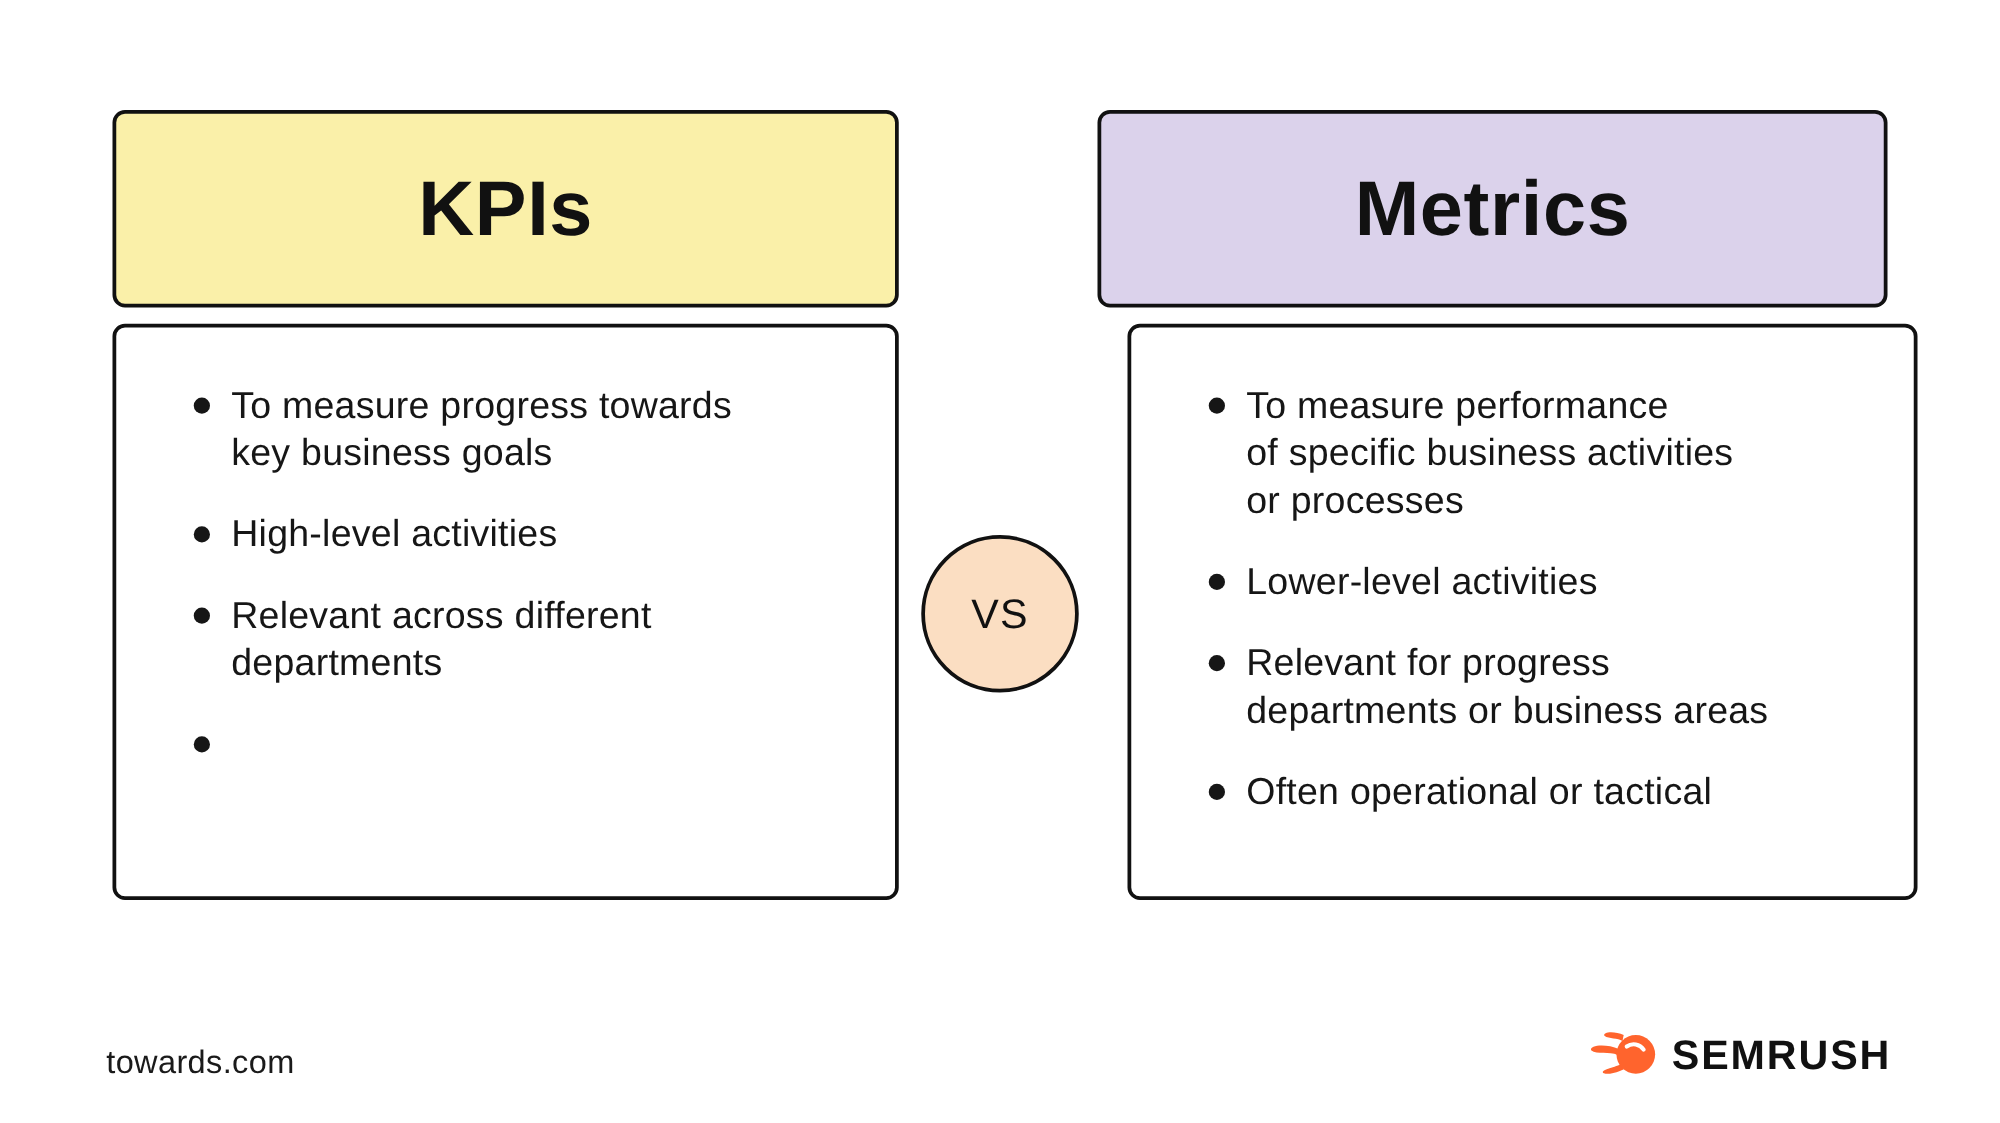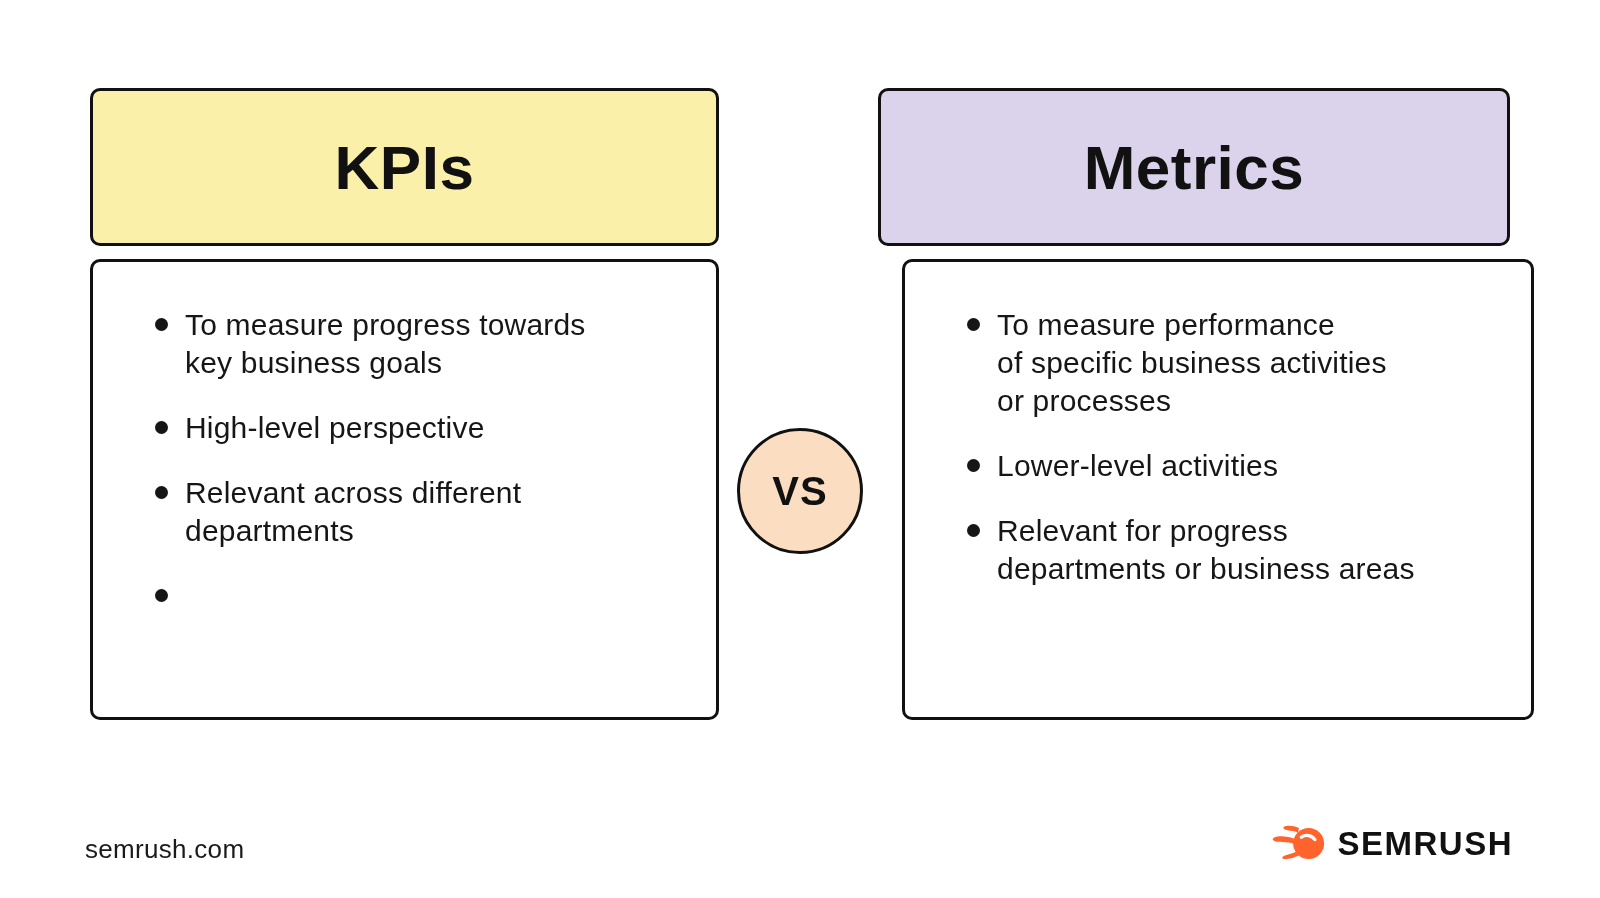--- a/index.html
+++ b/index.html
@@ -76,22 +76,22 @@
     width: 126px;
     height: 126px;
     border-radius: 50%;
     background: #FBDEC2;
     border: 3px solid #111111;
     display: flex;
     align-items: center;
     justify-content: center;
   }
   .vs-label {
-    font-size: 40px;
-    font-weight: 700;
+    font-size: 33px;
+    font-weight: 400;
     letter-spacing: 1px;
     color: #111111;
   }
 
   
   .site-url {
     position: absolute;
     left: 85px;
     top: 834px;
     font-size: 26px;
@@ -129,21 +129,21 @@
 
   <div class="body-box left">
     <ul class="bullet-list">
       <li>
         <span class="dot"></span>
         <span class="bullet-text">To measure progress towards
 key business goals</span>
       </li>
       <li>
         <span class="dot"></span>
-        <span class="bullet-text">High-level perspective</span>
+        <span class="bullet-text">High-level activities</span>
       </li>
       <li>
         <span class="dot"></span>
         <span class="bullet-text">Relevant across different
 departments</span>
       </li>
       <li>
         <span class="dot"></span>
       </li>
     </ul>
@@ -159,28 +159,32 @@
       </li>
       <li>
         <span class="dot"></span>
         <span class="bullet-text">Lower-level activities</span>
       </li>
       <li>
         <span class="dot"></span>
         <span class="bullet-text">Relevant for progress
 departments or business areas</span>
       </li>
+      <li>
+        <span class="dot"></span>
+        <span class="bullet-text">Often operational or tactical</span>
+      </li>
     </ul>
   </div>
 
   <div class="vs-circle">
     <span class="vs-label">VS</span>
   </div>
 
-  <div class="site-url">semrush.com</div>
+  <div class="site-url">towards.com</div>
 
   <div class="brand-logo">
     <span class="brand-icon">
       <svg width="58" height="39" viewBox="0 0 60 40" xmlns="http://www.w3.org/2000/svg">
 
         <path d="M31 4 C24 0.5 13.5 1 15 4.5 C19 7.5 26 6 30 9 C30.3 7.3 30.6 5.6 31 4 Z" fill="#FF642D"></path>
         <path d="M27 15.5 C17 11 2.5 12 4 16.5 C9 20.5 19 17 26 20.5 C26.3 18.8 26.6 17.2 27 15.5 Z" fill="#FF642D"></path>
         <path d="M29 28 C22 31.5 12 32.5 14 35.4 C19.5 37.6 27 34 31 32.5 C30.2 31 29.6 29.5 29 28 Z" fill="#FF642D"></path>
 
         <circle cx="41" cy="20" r="16" fill="#FF642D"></circle>

